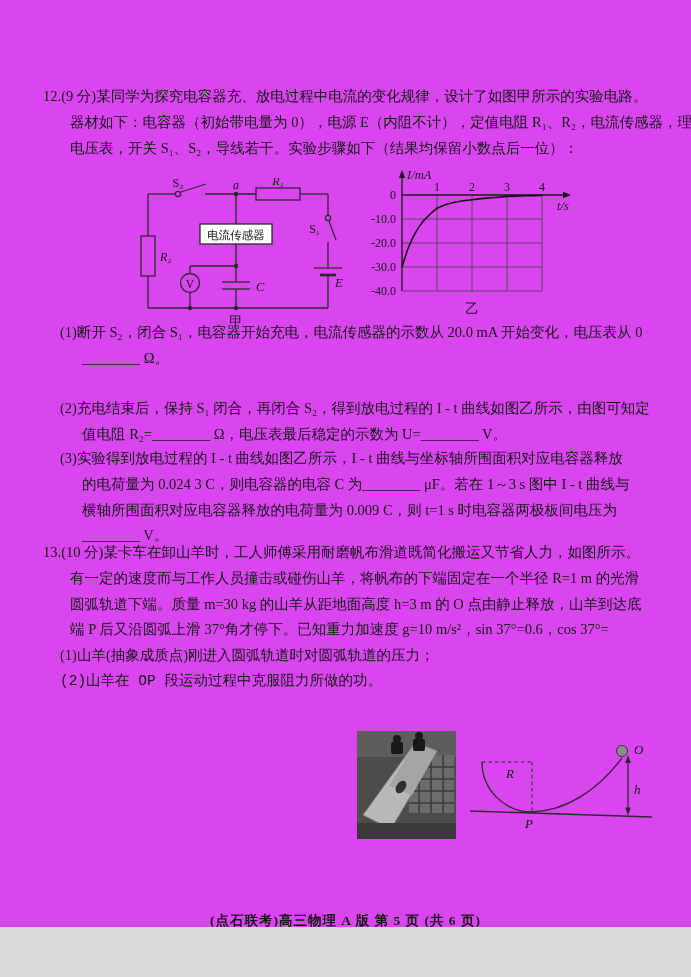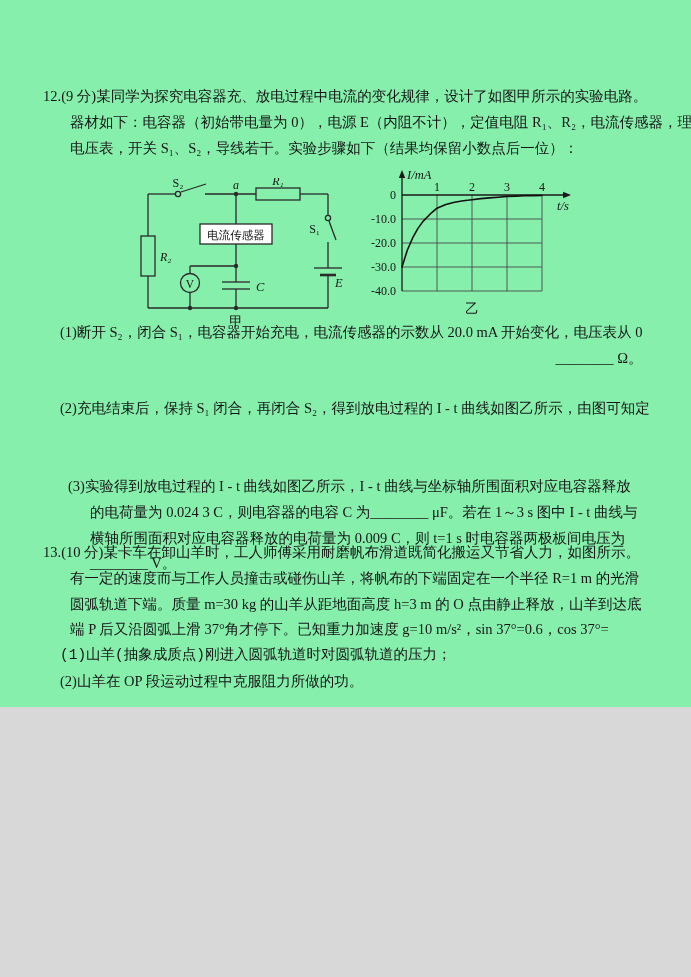--- a/index.html
+++ b/index.html
@@ -1,18 +1,18 @@
 <!DOCTYPE html>
 <html><head>
 <meta charset="utf-8">
 <style>
   html,body { margin:0; padding:0; background:#d8d8d8; }
   .page {
-    position:relative; width:691px; height:707px; margin:0 auto;
-    background:#86efac; color:#151515;
+    position:relative; width:691px; height:927px; margin:0 auto;
+    background:#d946ef; color:#151515;
     font-family:"Liberation Serif","DejaVu Serif",serif;
     overflow:hidden;
   }
   .block { position:absolute; font-size:14.5px; line-height:25.8px; }
   .tline { white-space:nowrap; }
   .ind27 { padding-left:27px; }
   .ind22 { padding-left:22px; }
   svg text { font-family:"Liberation Serif","DejaVu Serif",serif; fill:#151515; }
   .svg-var { font-style:italic; }
   .footer {
@@ -122,43 +122,44 @@
       <text x="34" y="106" font-size="12" text-anchor="end">-30.0</text>
       <text x="34" y="130" font-size="12" text-anchor="end">-40.0</text>
       <text x="75" y="26" font-size="12" text-anchor="middle">1</text>
       <text x="110" y="26" font-size="12" text-anchor="middle">2</text>
       <text x="145" y="26" font-size="12" text-anchor="middle">3</text>
       <text x="180" y="26" font-size="12" text-anchor="middle">4</text>
       <text x="110" y="148" font-size="13.5" text-anchor="middle">乙</text>
     </svg>
   </div>
 
-  <div class="block" style="top:320px; left:60px;text-align:right;">
+  <div class="block" style="top:320px; left:60px;">
     <div class="tline">(1)断开 S₂，闭合 S₁，电容器开始充电，电流传感器的示数从 20.0 mA 开始变化，电压表从 0</div>
     <div class="tline ind22">________ Ω。</div>
   </div>
 
   <div class="block" style="top:396px; left:60px;">
     <div class="tline">(2)充电结束后，保持 S₁ 闭合，再闭合 S₂，得到放电过程的 I - t 曲线如图乙所示，由图可知定</div>
-  </div>
-
-  <div class="block" style="top:446px; left:68px;margin-top:28px;">
+    <div class="tline ind22">值电阻 R₂=________ Ω，电压表最后稳定的示数为 U=________ V。</div>
+  </div>
+
+  <div class="block" style="top:446px; left:60px;">
     <div class="tline">(3)实验得到放电过程的 I - t 曲线如图乙所示，I - t 曲线与坐标轴所围面积对应电容器释放</div>
     <div class="tline ind22">的电荷量为 0.024 3 C，则电容器的电容 C 为________ μF。若在 1～3 s 图中 I - t 曲线与</div>
     <div class="tline ind22">横轴所围面积对应电容器释放的电荷量为 0.009 C，则 t=1 s 时电容器两极板间电压为</div>
     <div class="tline ind22">________ V。</div>
   </div>
 
   <div class="block" style="top:540px; left:43px;">
     <div class="tline">13.(10 分)某卡车在卸山羊时，工人师傅采用耐磨帆布滑道既简化搬运又节省人力，如图所示。</div>
     <div class="tline ind27">有一定的速度而与工作人员撞击或碰伤山羊，将帆布的下端固定在一个半径 R=1 m 的光滑</div>
     <div class="tline ind27">圆弧轨道下端。质量 m=30 kg 的山羊从距地面高度 h=3 m 的 O 点由静止释放，山羊到达底</div>
     <div class="tline ind27">端 P 后又沿圆弧上滑 37°角才停下。已知重力加速度 g=10 m/s²，sin 37°=0.6，cos 37°=</div>
-    <div class="tline ind22" style="padding-left:17px;font-family:Liberation Mono, monospace;">(1)山羊(抽象成质点)刚进入圆弧轨道时对圆弧轨道的压力；</div>
-    <div class="tline ind22" style="padding-left:17px;">(2)山羊在 OP 段运动过程中克服阻力所做的功。</div>
+    <div class="tline ind22" style="padding-left:17px;">(1)山羊(抽象成质点)刚进入圆弧轨道时对圆弧轨道的压力；</div>
+    <div class="tline ind22" style="padding-left:17px;font-family:Liberation Mono, monospace;">(2)山羊在 OP 段运动过程中克服阻力所做的功。</div>
   </div>
 
   <div class="figwrap" style="top:731px; left:357px;">
     <svg width="99" height="108" viewBox="0 0 99 108">
       <rect x="0" y="0" width="99" height="108" fill="#4c4c4c"></rect>
       <rect x="0" y="0" width="99" height="26" fill="#5d5d5d"></rect>
 
       <g>
         <rect x="52" y="24" width="45" height="58" fill="#6c6c6c"></rect>
         <g stroke="#3b3b3b" stroke-width="1.5">
@@ -211,14 +212,15 @@
 
       <circle cx="164" cy="17" r="5.5" fill="#8c8c8c" stroke="#333" stroke-width="1"></circle>
 
       <text x="52" y="44" font-size="13" class="svg-var" text-anchor="middle">R</text>
       <text x="71" y="94" font-size="13" class="svg-var" text-anchor="middle">P</text>
       <text x="176" y="20" font-size="13" class="svg-var">O</text>
       <text x="176" y="60" font-size="13" class="svg-var">h</text>
     </svg>
   </div>
 
+  <div class="footer">(点石联考)高三物理 A 版  第 5 页 (共 6 页)</div>
 
 </div>
 
 </body></html>

